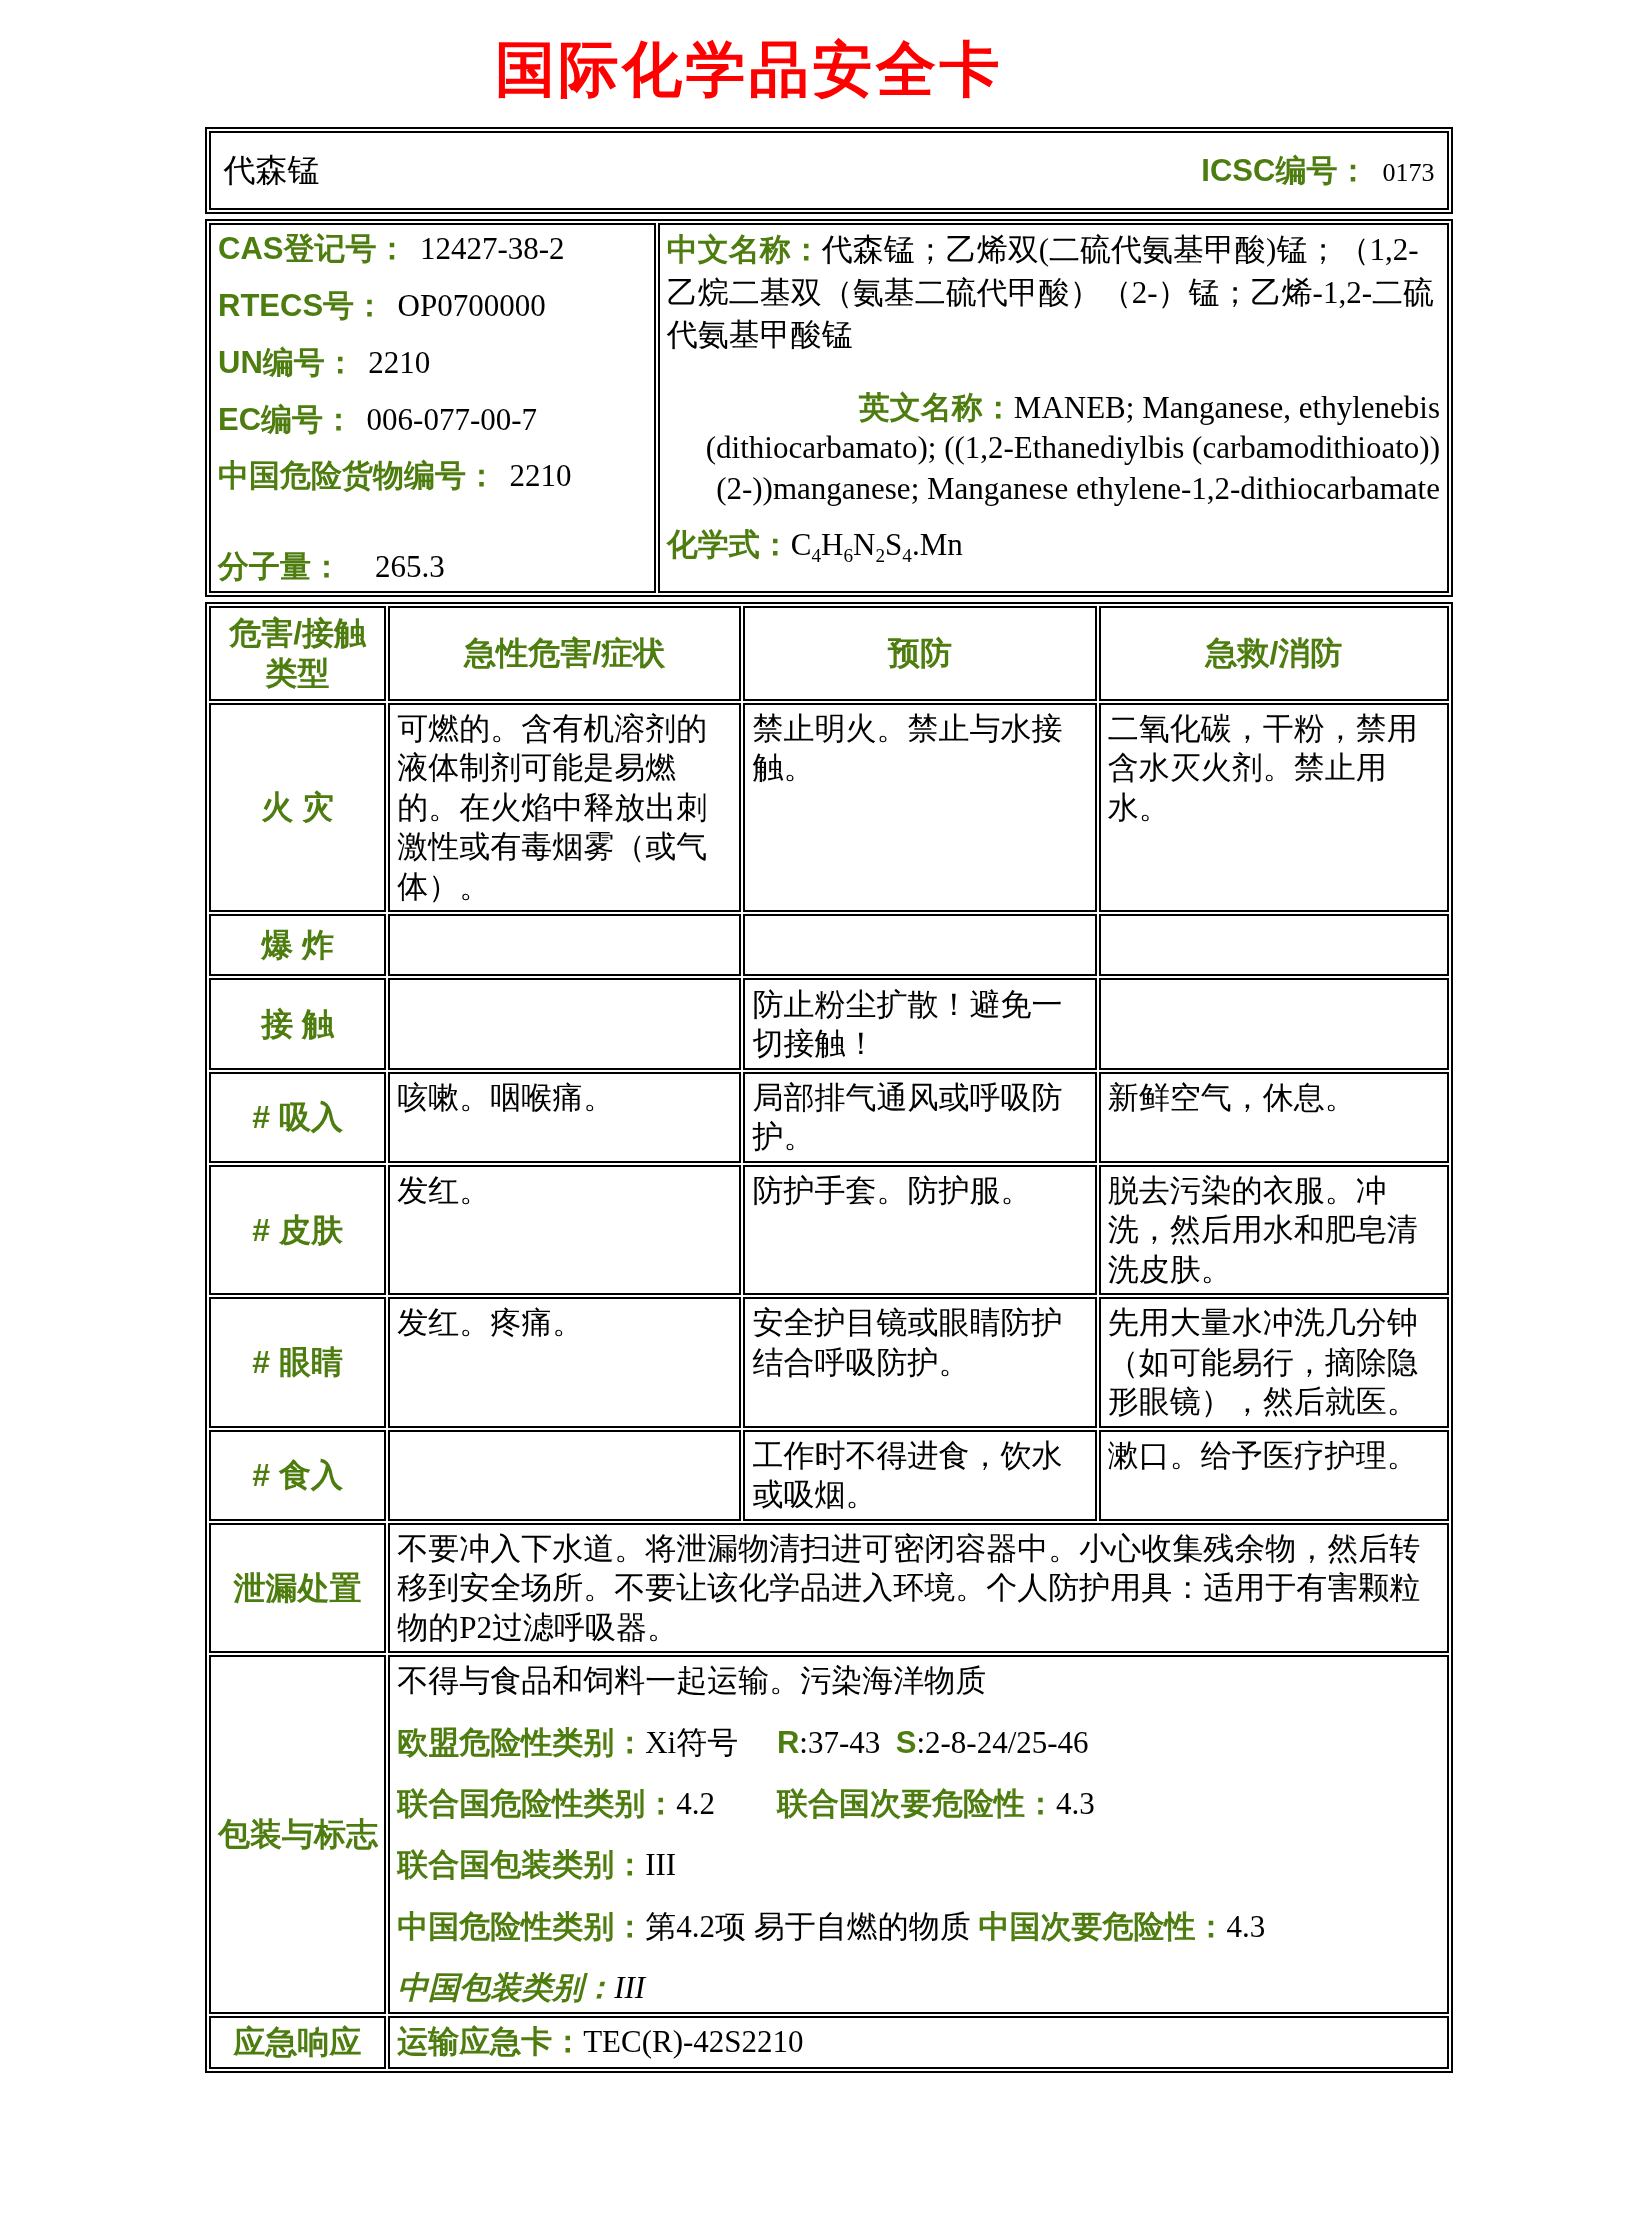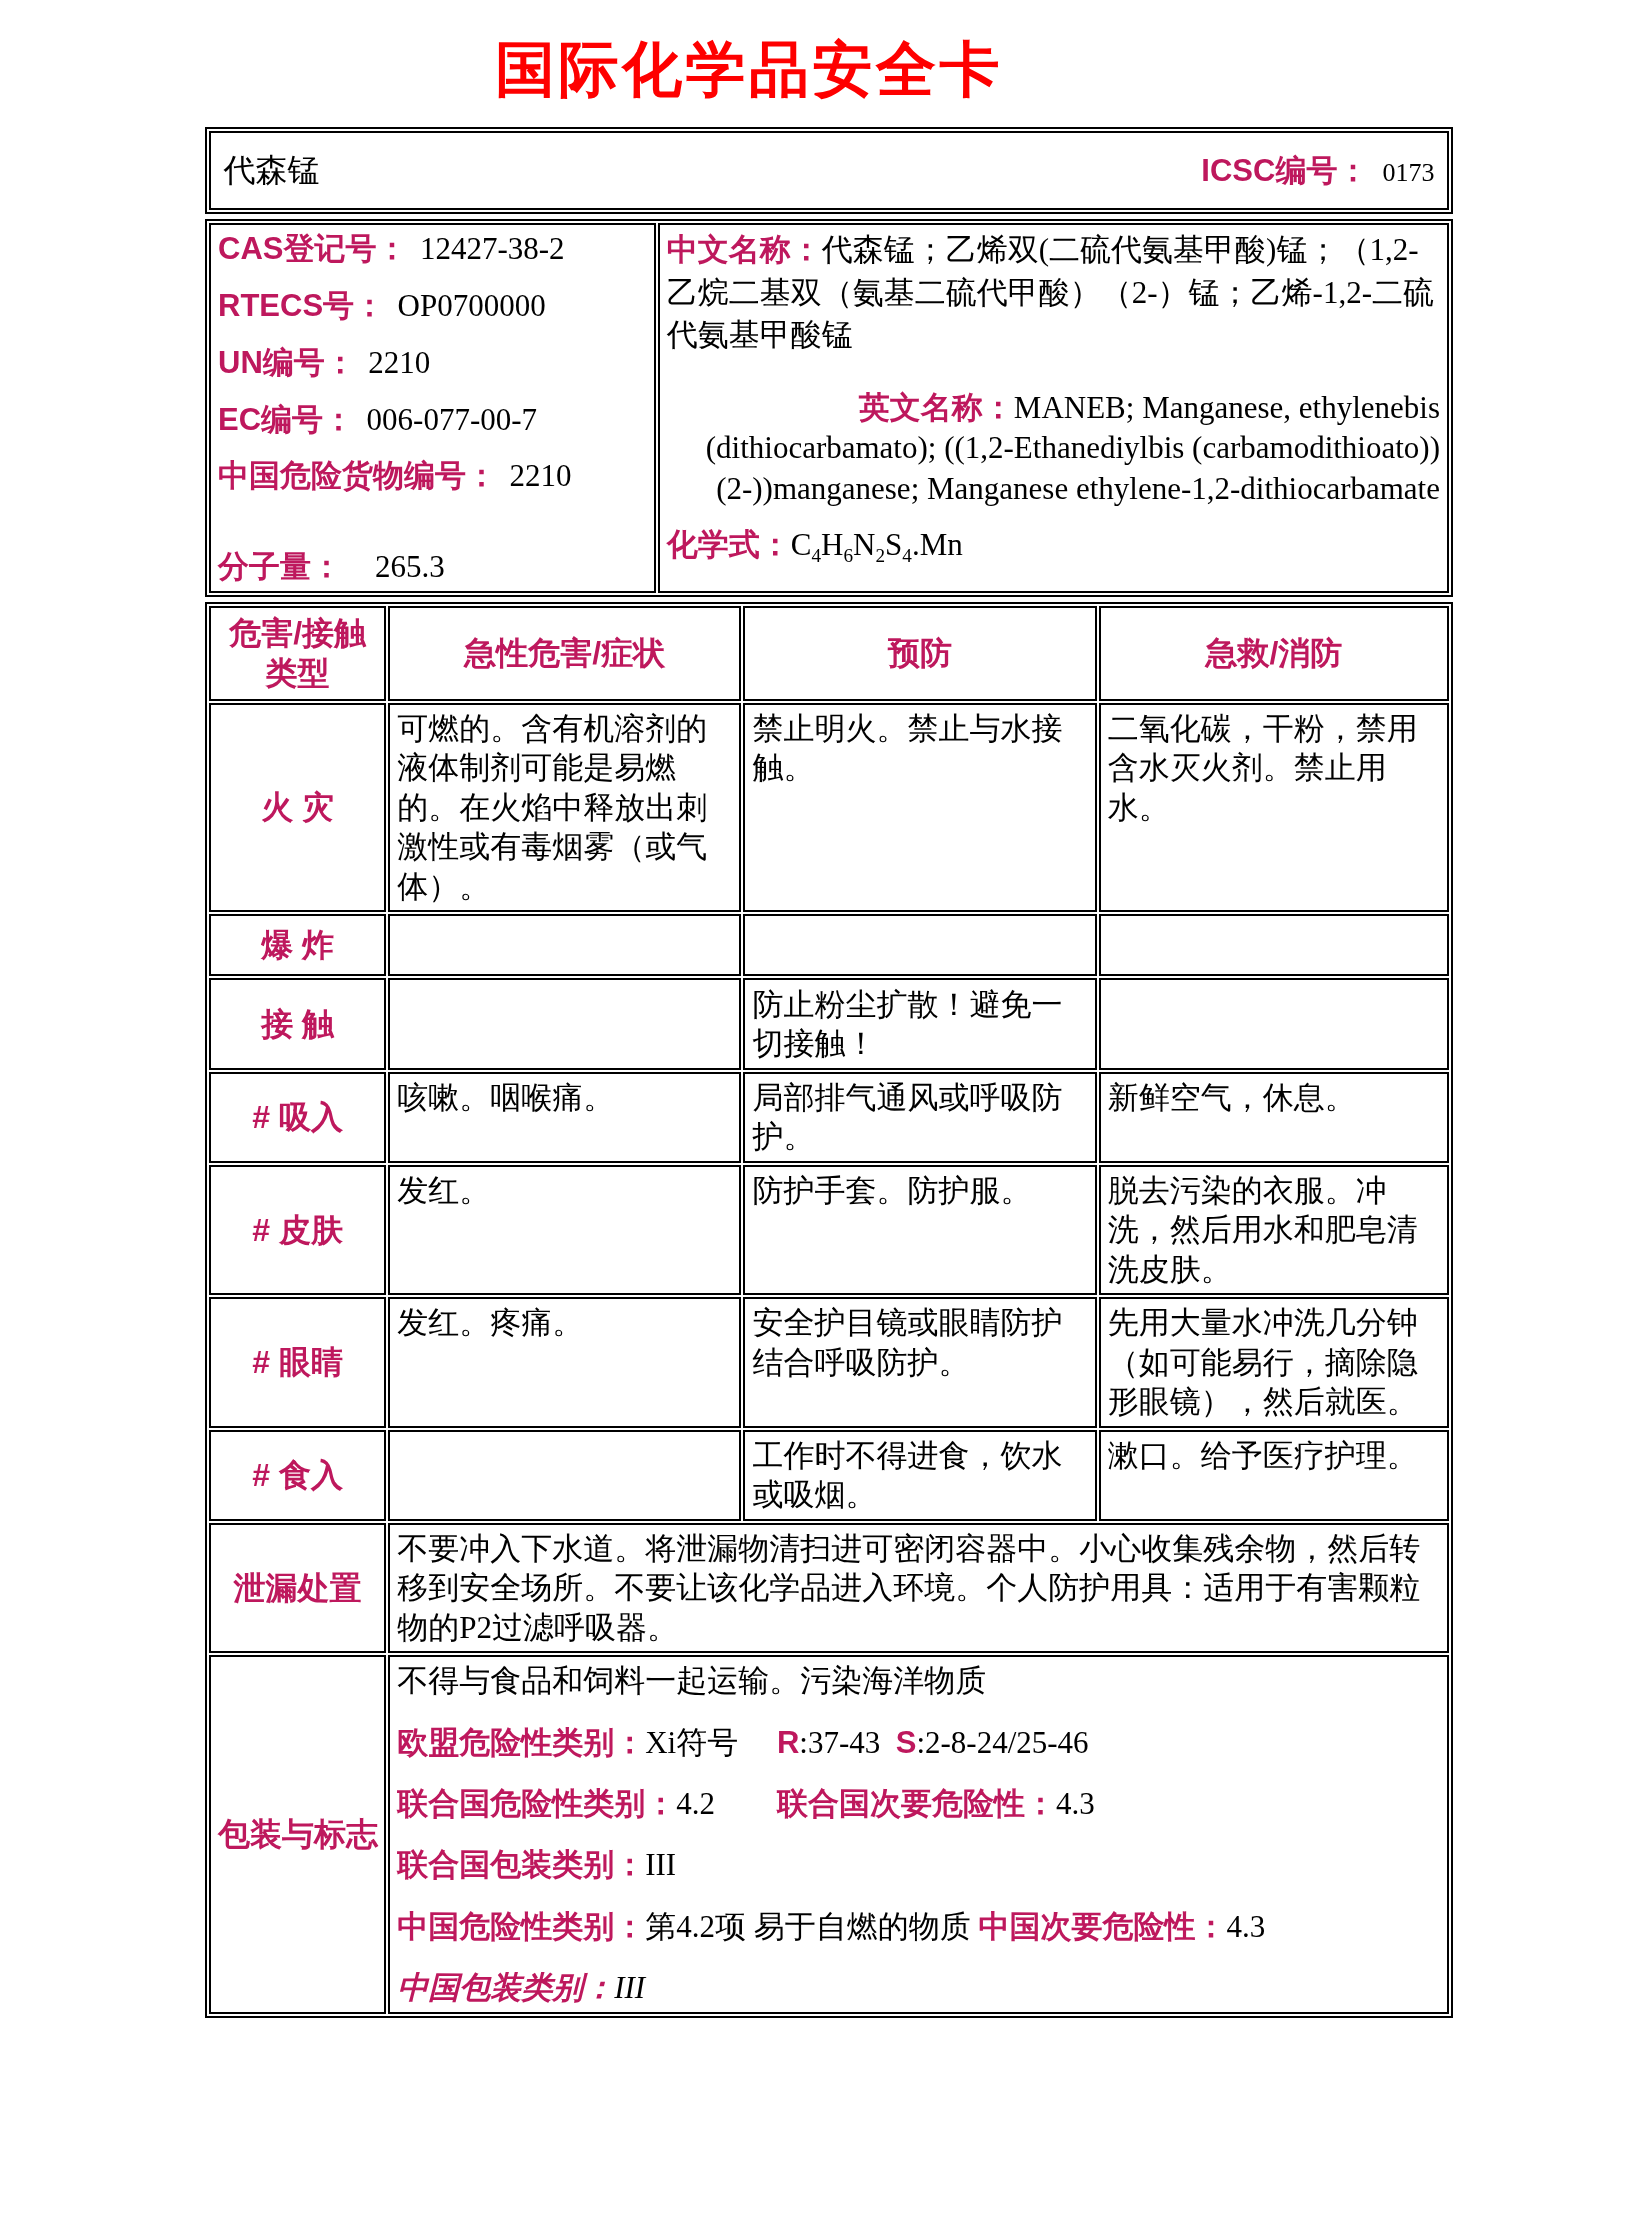--- a/index.html
+++ b/index.html
@@ -19,21 +19,21 @@
     width:1248px;border-collapse:separate;border-spacing:2.1px;
     border:2.1px solid #000;table-layout:fixed;background:#fff;
     margin:0 0 4.9px 0;
   }
   td,th{
     border:2.1px solid #000;background:#fff;vertical-align:top;
     padding:4.2px 7px;font-size:31px;line-height:1.27;
     text-align:left;font-weight:normal;
   }
   .blue,.seg-label{
-    color:#be185d;font-weight:bold;
+    color:#4d7c0f;font-weight:bold;
     font-family:"Liberation Sans","DejaVu Sans",sans-serif;
   }
   .seg-text{color:#000;}
   .seg-line{white-space:pre-wrap;}
   
   .head-cell{height:67px;vertical-align:middle;}
   .head-flex{display:flex;justify-content:space-between;align-items:center;padding:0 5.6px;gap:26px;}
   .substance{font-size:32px;}
   .icsc-number{margin-left:14px;font-size:26px;}
   
@@ -192,17 +192,21 @@
       <td class="blue rowlbl" style="height:272px">包装与标志</td>
       <td colspan="3">
         <div class="pack-line seg-line"><span class="seg-text">不得与食品和饲料一起运输。污染海洋物质</span></div>
         <div class="pack-line seg-line"><span class="seg-label">欧盟危险性类别：</span><span class="seg-text">Xi符号　 </span><span class="seg-label">R</span><span class="seg-text">:37-43  </span><span class="seg-label">S</span><span class="seg-text">:2-8-24/25-46</span></div>
         <div class="pack-line seg-line"><span class="seg-label">联合国危险性类别：</span><span class="seg-text">4.2　　</span><span class="seg-label">联合国次要危险性：</span><span class="seg-text">4.3</span></div>
         <div class="pack-line seg-line"><span class="seg-label">联合国包装类别：</span><span class="seg-text">III</span></div>
         <div class="pack-line seg-line"><span class="seg-label">中国危险性类别：</span><span class="seg-text">第4.2项 易于自燃的物质 </span><span class="seg-label">中国次要危险性：</span><span class="seg-text">4.3</span></div>
         <div class="pack-line seg-line"><span class="seg-label">中国包装类别：</span><span class="seg-text">III</span></div>
       </td>
     </tr>
+    <tr>
+      <td class="blue rowlbl" style="height:38px">应急响应</td>
+      <td colspan="3" class="seg-line"><span class="seg-label">运输应急卡：</span><span class="seg-text">TEC(R)-42S2210</span></td>
+    </tr>
   </tbody>
     </table>
 
 </div>
 
 
 </body></html>

